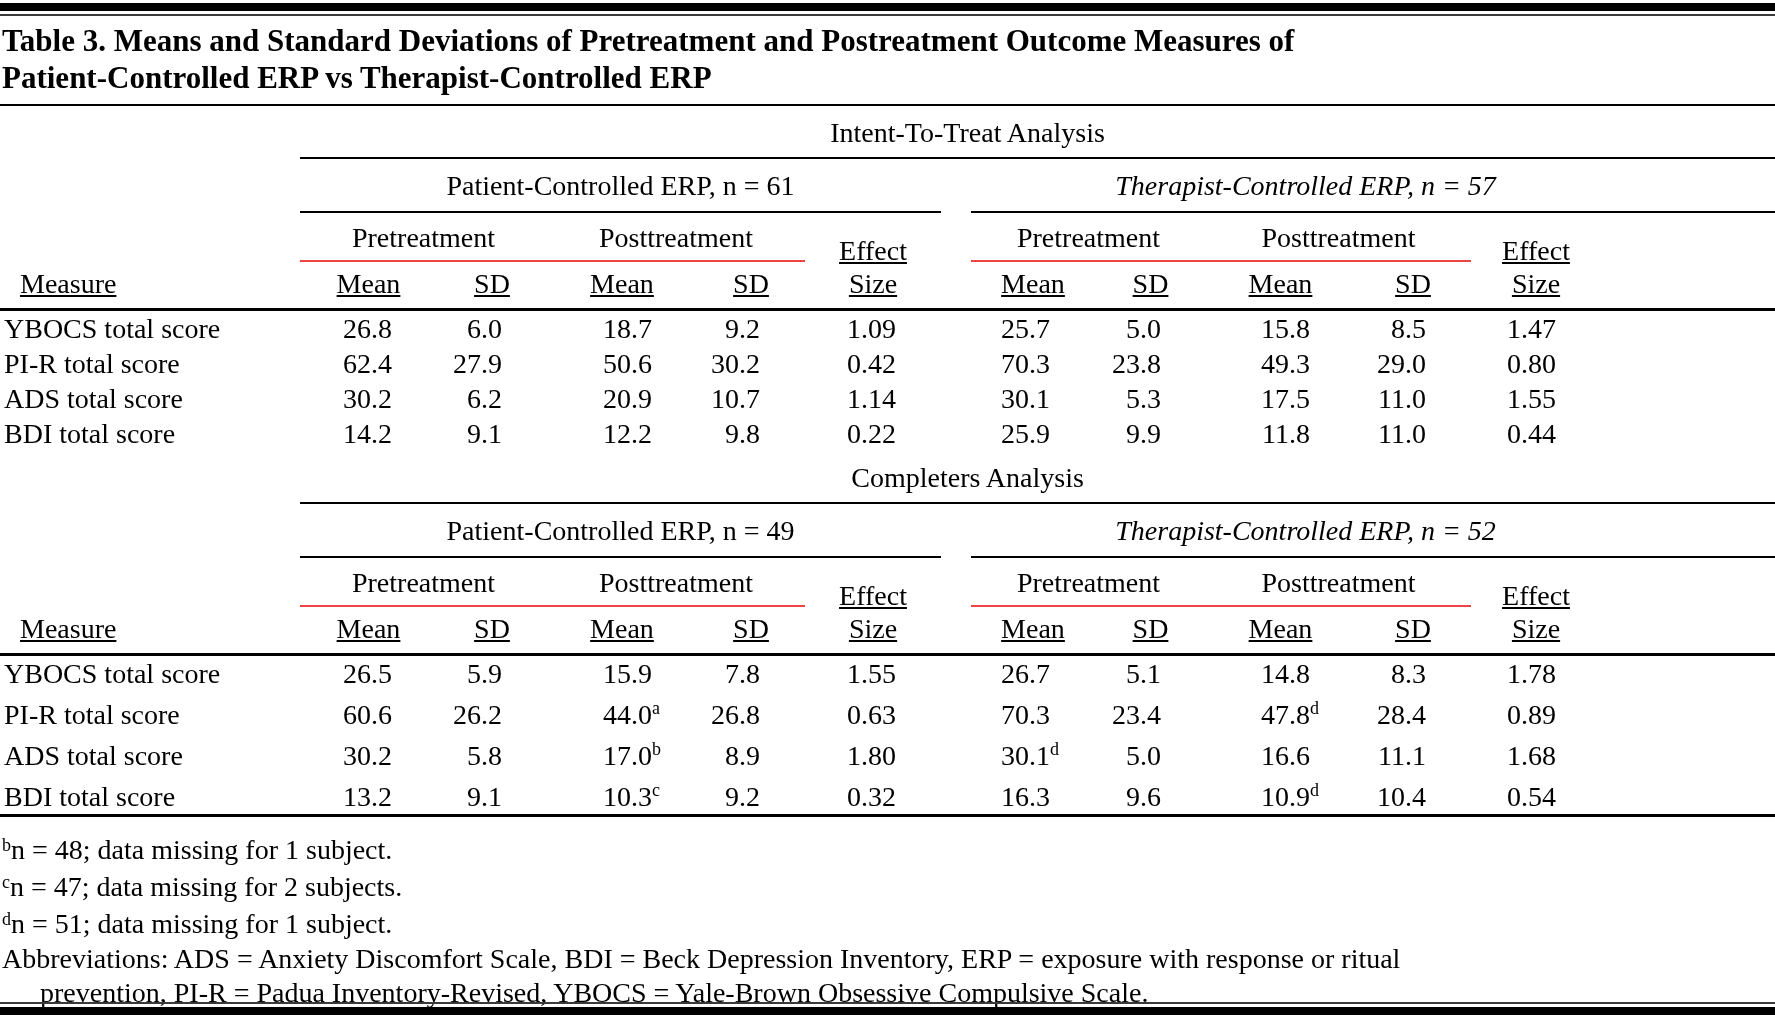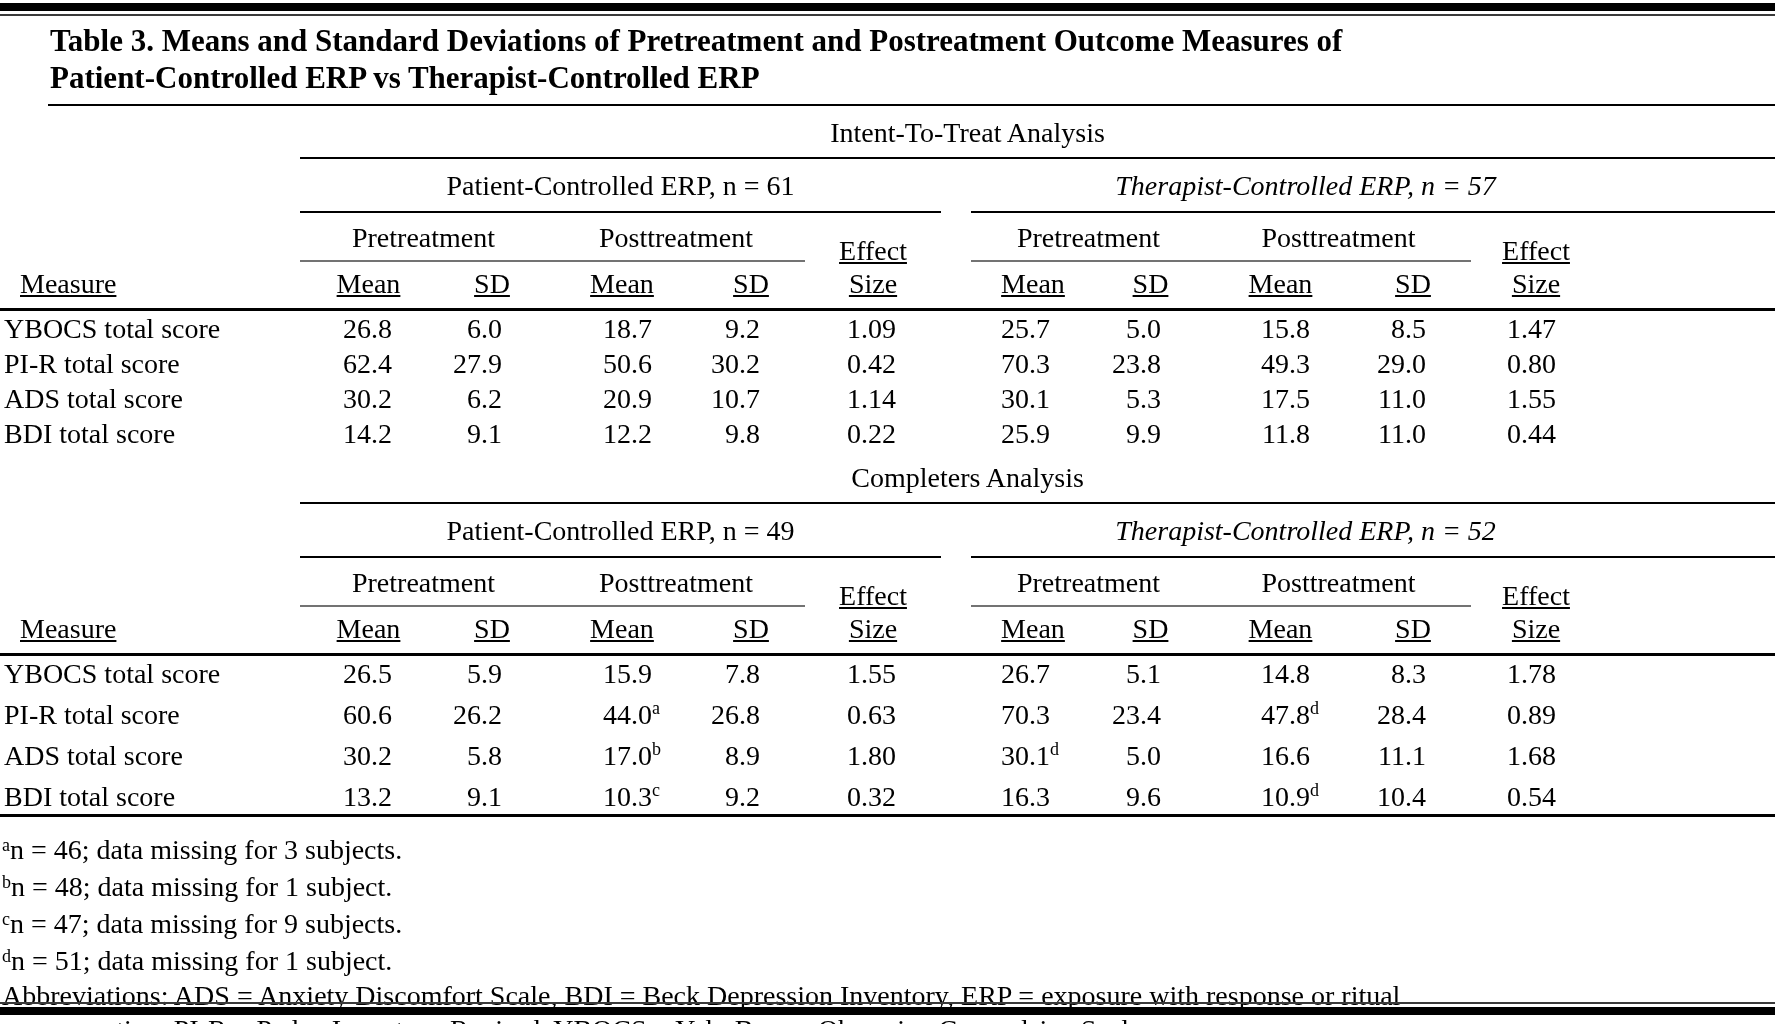--- a/index.html
+++ b/index.html
@@ -11,30 +11,29 @@
   }
   .sheet { position: relative; width: 1775px; height: 1024px; overflow: hidden; background: #fff; }
 
   .top-bar   { margin-top: 3px; height: 8px; background: #000; }
   .top-thin  { margin-top: 3px; height: 2px; background: #3a3a3a; }
 
   .title-block {
     font-weight: bold; font-size: 31px; line-height: 37px;
     padding: 6px 18px 8px 2px;
     border-bottom: 2px solid #000;
-    margin-left: 48px;
   }
 
   table.outcomes { width: 1775px; border-collapse: collapse; table-layout: fixed; }
   td { padding: 0; font-size: 28px; vertical-align: bottom; }
 
   td.analysis  { text-align: center; padding: 10px 140px 8px 0; line-height: 33px; border-bottom: 2px solid #000; }
   td.group     { text-align: center; padding: 10px 0 9px 0;  line-height: 33px; border-bottom: 2px solid #000; }
   td.group-tc  { padding-right: 135px; font-style: italic; }
-  td.prepost   { text-align: center; padding: 8px 0 6px 0;   line-height: 33px; border-bottom: 2px solid #737373; }
+  td.prepost   { text-align: center; padding: 8px 0 6px 0;   line-height: 33px; border-bottom: 2px solid #ef4444; }
   td.colhead   { text-align: center; padding: 5px 0 8px 0;   line-height: 33px; }
   td.measure-head { text-align: left; padding: 0 0 8px 20px;  line-height: 33px; }
   td.effect-head  { text-align: center; padding: 0 0 8px 0; }
   .eff-line1 { line-height: 33px; }
   .eff-line2 { line-height: 33px; margin-top: 0; }
   td.heavy   { border-bottom: 3px solid #000; text-decoration: underline; }
 
   td.m   { text-align: left;  padding: 3px 0 3px 4px;  line-height: 29px; }
   td.num { text-align: right; padding: 3px 45px 3px 0; line-height: 29px; }
   tr.section-end td { border-bottom: 3px solid #000; }
@@ -279,23 +278,22 @@
           <td class="num">9.6</td>
           <td class="num"><span>10.9</span><sup class="cell-sup">d</sup></td>
           <td class="num">10.4</td>
           <td class="num">0.54</td>
           <td></td>
         </tr>
       </tbody>
   </table>
 
   <div class="footnotes" id="footnotes">
-      <div class="fn-line"><sup>a</sup><span>n = 46; data missing for 3 subjects.</span></div>
       <div class="fn-line"><sup>b</sup><span>n = 48; data missing for 1 subject.</span></div>
-      <div class="fn-line"><sup>c</sup><span>n = 47; data missing for 9 subjects.</span></div>
+      <div class="fn-line"><sup>c</sup><span>n = 47; data missing for 2 subjects.</span></div>
       <div class="fn-line"><sup>d</sup><span>n = 51; data missing for 1 subject.</span></div>
     </div>
 
   <div class="abbrev">Abbreviations: ADS = Anxiety Discomfort Scale, BDI = Beck Depression Inventory, ERP = exposure with response or ritual prevention, PI-R = Padua Inventory-Revised, YBOCS = Yale-Brown Obsessive Compulsive Scale.</div>
 
   <div class="bottom-thin"></div>
   <div class="bottom-bar"></div>
 </div>
 
 </body></html>

